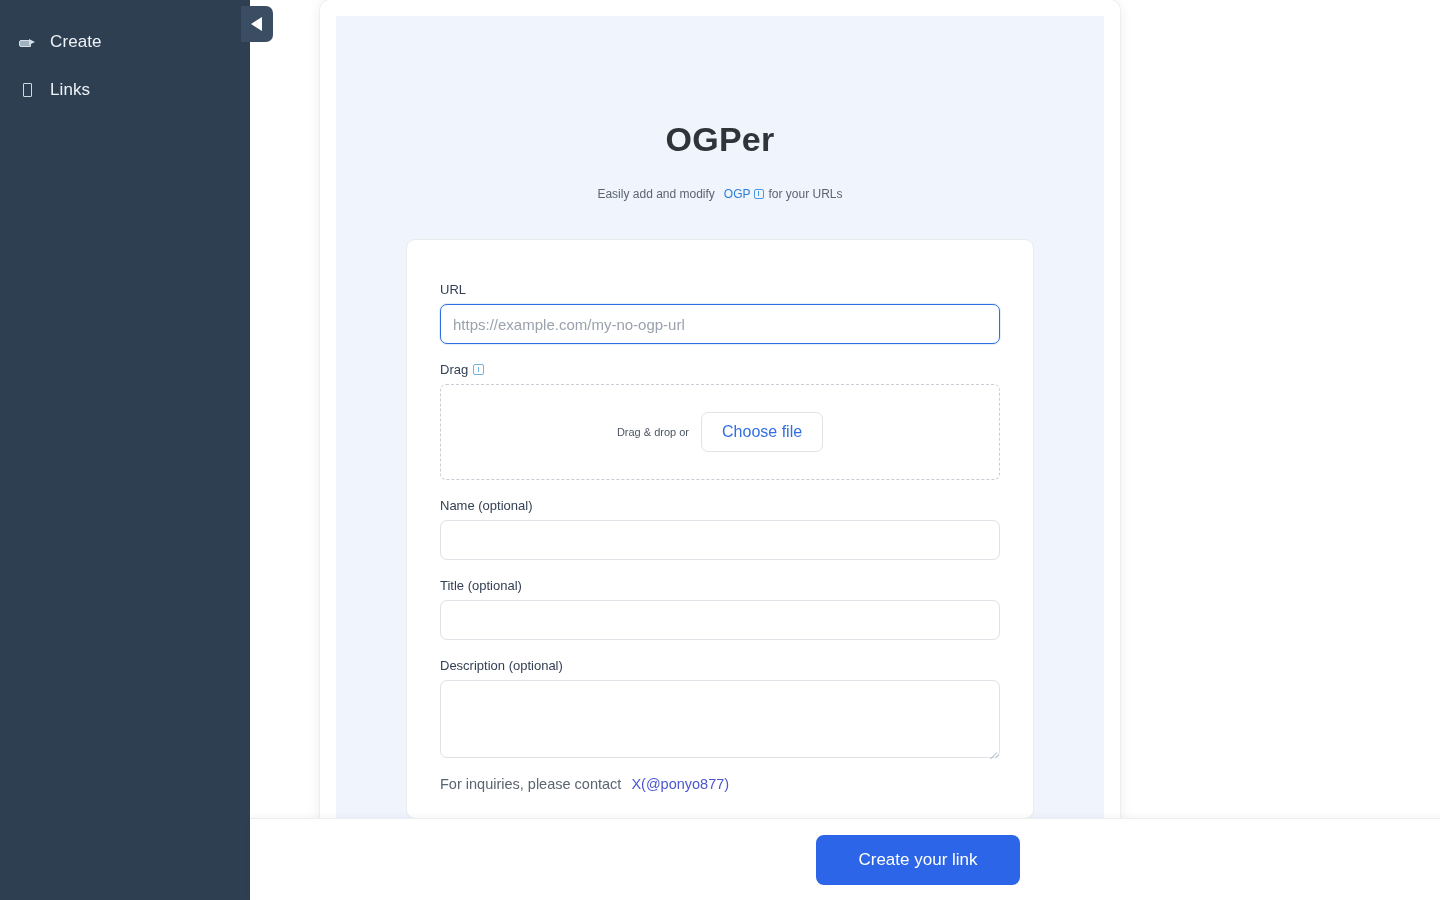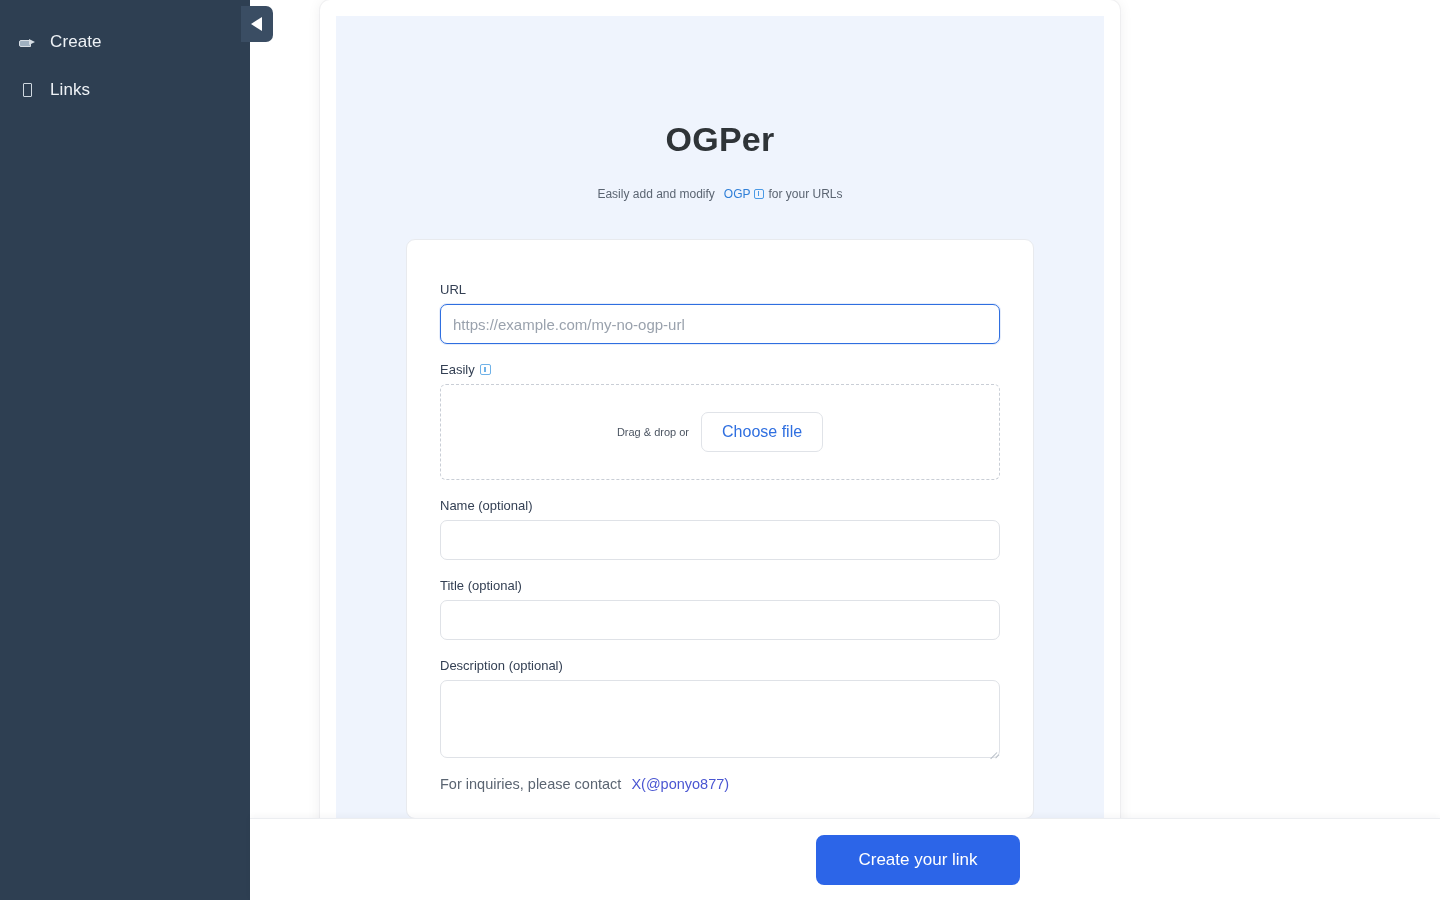--- a/index.html
+++ b/index.html
@@ -343,21 +343,21 @@
 
           <section class="form-card">
 
             <div class="field">
               <div class="field-label">URL</div>
               <input class="text-input focused" type="text" placeholder="https://example.com/my-no-ogp-url" style="">
             </div>
 
             <div class="field">
               <div class="field-label">
-                <span>Easily</span>
+                <span>Drag</span>
                 <span class="info-icon"></span>
               </div>
               <div class="dropzone">
                 <span class="dropzone-text">Drag &amp; drop or</span>
                 <button class="choose-file-btn">Choose file</button>
               </div>
             </div>
 
             <div class="field">
               <div class="field-label">Name (optional)</div>

